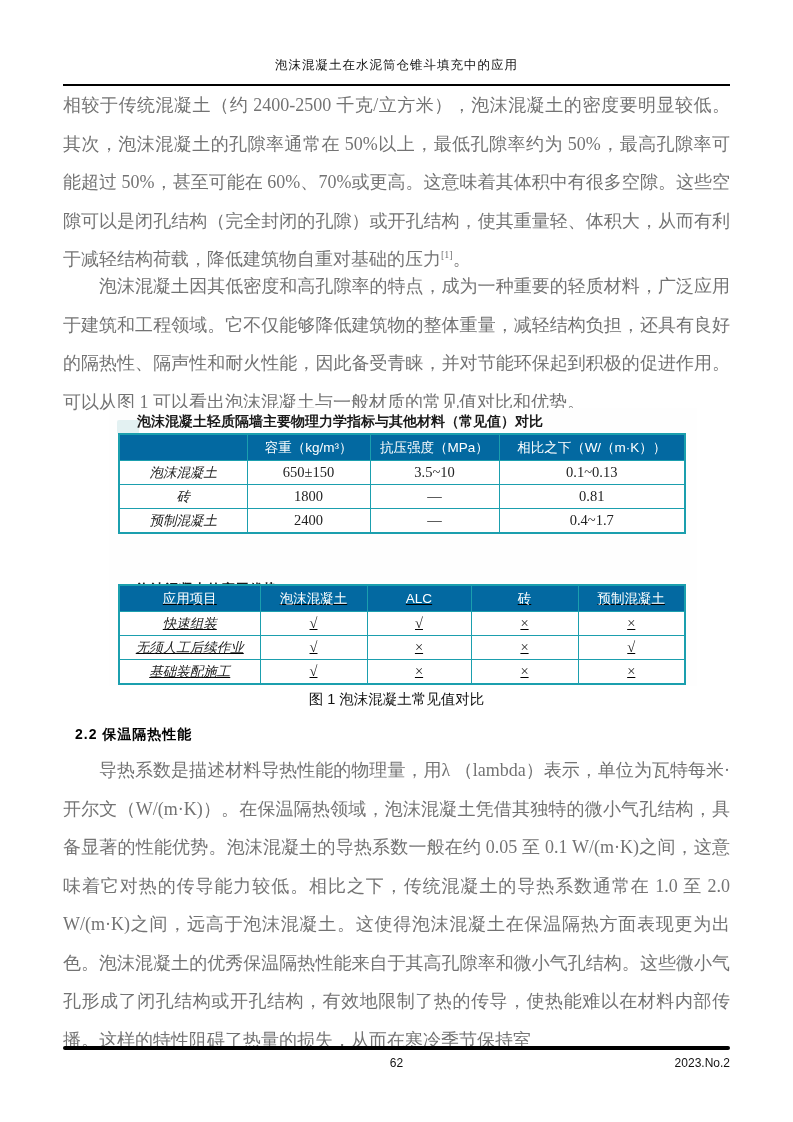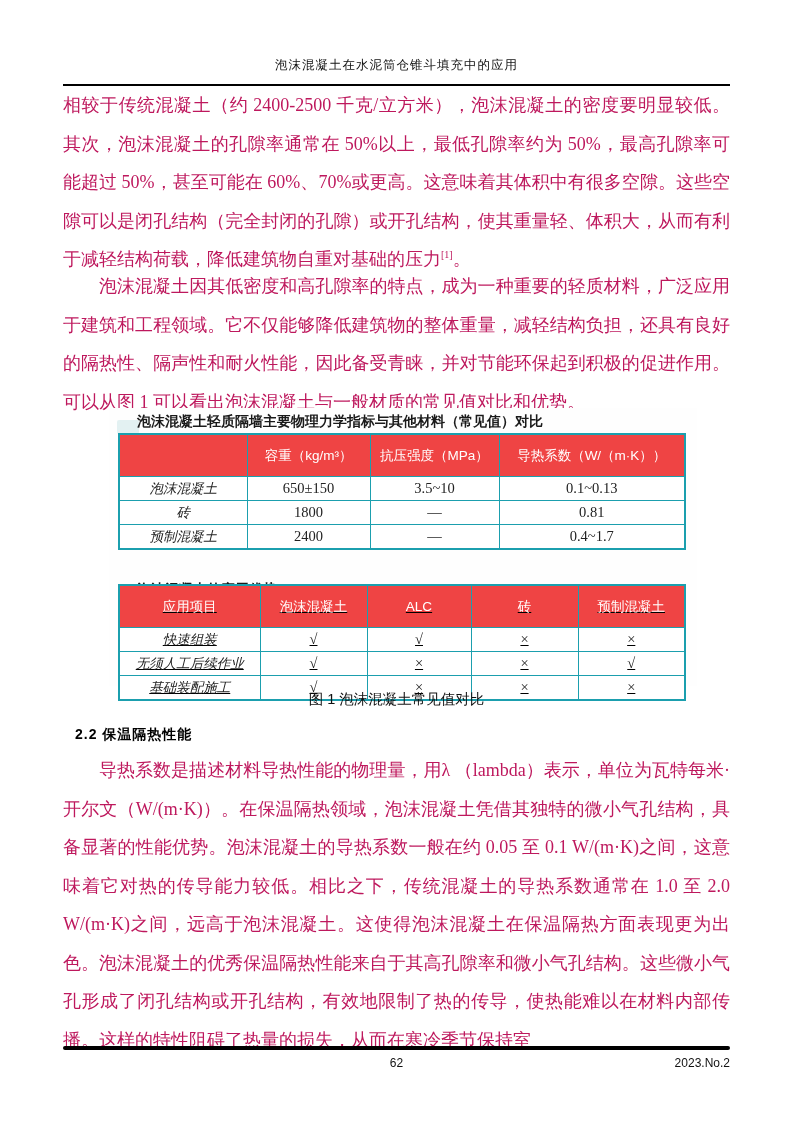--- a/index.html
+++ b/index.html
@@ -4,40 +4,40 @@
 <style>
   html,body{margin:0;padding:0;background:#ffffff;}
   .page{position:relative;width:793px;height:1068px;background:#ffffff;overflow:hidden;
         font-family:"Liberation Serif","DejaVu Serif",serif;color:#000;}
 
   .running-header{position:absolute;top:57px;left:63px;width:667px;text-align:center;
         font-size:12.5px;letter-spacing:1px;color:#111;}
   .header-rule{position:absolute;top:84px;left:63px;width:667px;height:2px;background:#000;}
 
   p.body{position:absolute;left:63px;width:667px;margin:0;font-size:18px;line-height:38.5px;
-        text-align:justify;color:#be185d;}
+        text-align:justify;color:#737373;}
   p.body sup{font-size:10px;line-height:0;}
   .p1{top:86px;}
   .p2{top:267px;line-height:35px;text-indent:2em;}
   .p3{top:751px;text-indent:2em;}
 
   .figure{position:absolute;left:109px;top:408px;width:588px;height:278px;background:#fefefe;}
   .corner-mark{position:absolute;left:8px;top:12px;width:22px;height:14px;background:#e3f1f2;border-radius:2px;}
   .fig-title{position:absolute;left:28px;font-size:14px;font-weight:bold;color:#1a1a1a;
         font-family:"Liberation Sans","DejaVu Sans",sans-serif;}
   .fig-title.t1t{top:5px;}
   .fig-title.t2t{top:173px;}
 
   table.figtbl{position:absolute;left:9px;border-collapse:collapse;table-layout:fixed;
         background:#fff;border:2px solid #1b9fae;}
   table.t1{top:25px;width:566px;}
   table.t2{top:176px;width:566px;text-decoration:underline;}
-  table.figtbl th{background:#ef4444;color:#ffffff;font-weight:normal;font-size:13.5px;
+  table.figtbl th{background:#0369a1;color:#ffffff;font-weight:normal;font-size:13.5px;
         font-family:"Liberation Sans","DejaVu Sans",sans-serif;height:25px;
-        border:1px solid #1b9fae;text-align:center;padding:8px 2px;}
+        border:1px solid #1b9fae;text-align:center;padding:0 2px;}
   table.figtbl td{border:1px solid #1b9fae;height:23px;text-align:center;font-size:14.5px;
         color:#222;padding:0 2px;}
   table.figtbl td.lbl{font-style:italic;font-size:13.5px;}
   table.t1 col.c0{width:128px;} table.t1 col.c1{width:123px;}
   table.t1 col.c2{width:129px;} table.t1 col.c3{width:186px;}
   table.t2 col.c0{width:141px;} table.t2 col.c1{width:107px;}
   table.t2 col.c2{width:104px;} table.t2 col.c3{width:107px;} table.t2 col.c4{width:107px;}
   td.mark{font-size:15px;color:#333;}
 
   .caption{position:absolute;top:690px;left:63px;width:667px;text-align:center;font-size:14.5px;
@@ -72,21 +72,21 @@
           <col class="c0">
           <col class="c1">
           <col class="c2">
           <col class="c3">
         </colgroup>
       <thead>
         <tr>
           <th></th>
           <th>容重（kg/m³）</th>
           <th>抗压强度（MPa）</th>
-          <th>导热系数（W/（m·K））</th>
+          <th>相比之下（W/（m·K））</th>
         </tr>
       </thead>
       <tbody>
         <tr>
           <td class="lbl">泡沫混凝土</td>
           <td>650±150</td>
           <td>3.5~10</td>
           <td>0.1~0.13</td>
         </tr>
         <tr>

